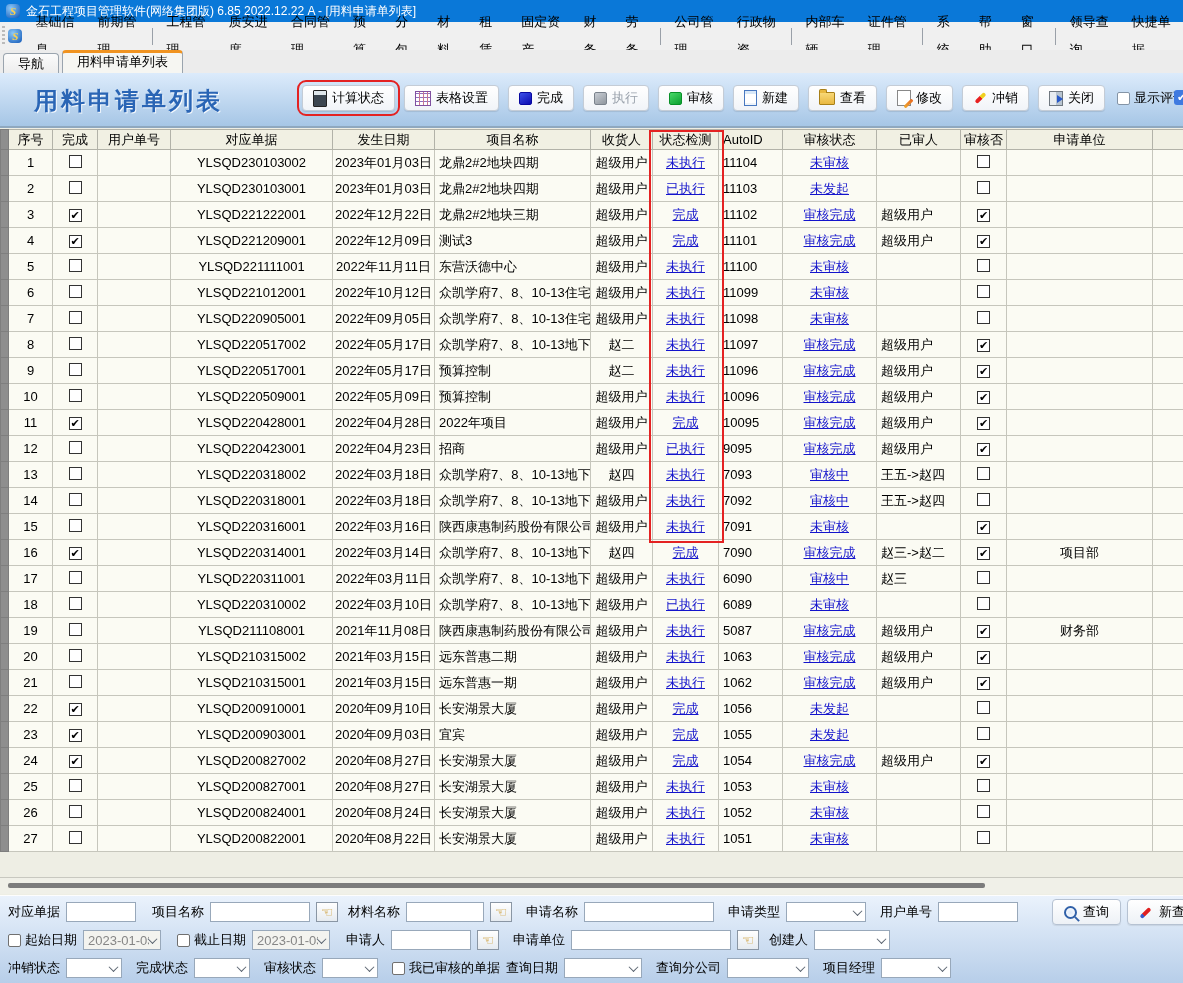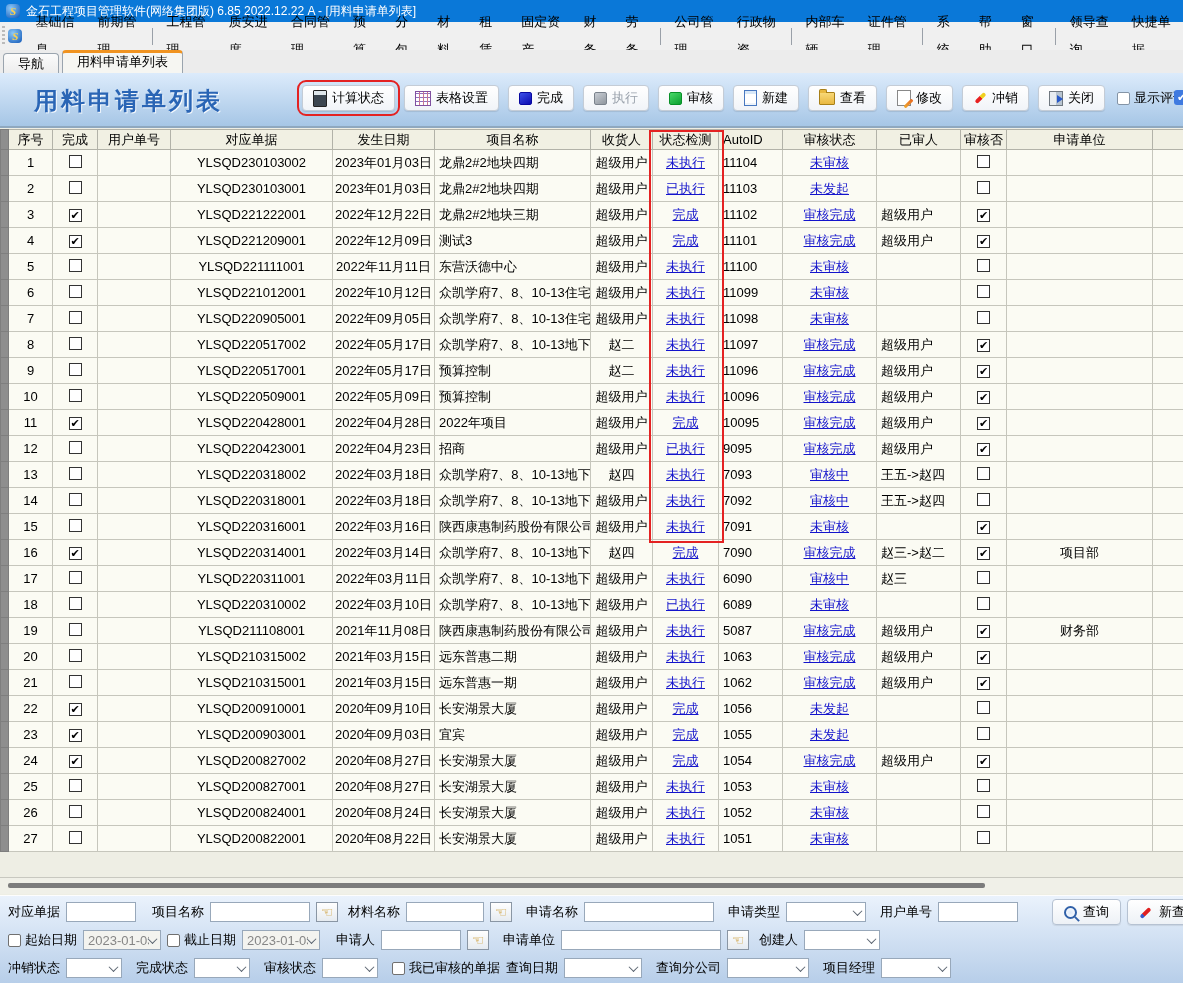--- a/index.html
+++ b/index.html
@@ -744,21 +744,21 @@
     </div>
   <div class="frow" id="frow2">
       <label class="fcheck">
         <span class="cb f-cb"></span>
         <span>起始日期</span>
       </label>
       <div class="fselect fsel-dis" style="width: 78px;">
         <span class="fselval">2023-01-03</span>
         <span class="fselarrow"></span>
       </div>
-      <label class="fcheck" style="margin-left: 0;">
+      <label class="fcheck" style="margin-left: 10px;">
         <span class="cb f-cb"></span>
         <span>截止日期</span>
       </label>
       <div class="fselect fsel-dis" style="width: 78px;">
         <span class="fselval">2023-01-03</span>
         <span class="fselarrow"></span>
       </div>
       <span class="flabel" style="margin-left: 10px;">申请人</span>
       <input class="finput" style="width: 80px;">
       <div class="handbtn i-hand"></div>

